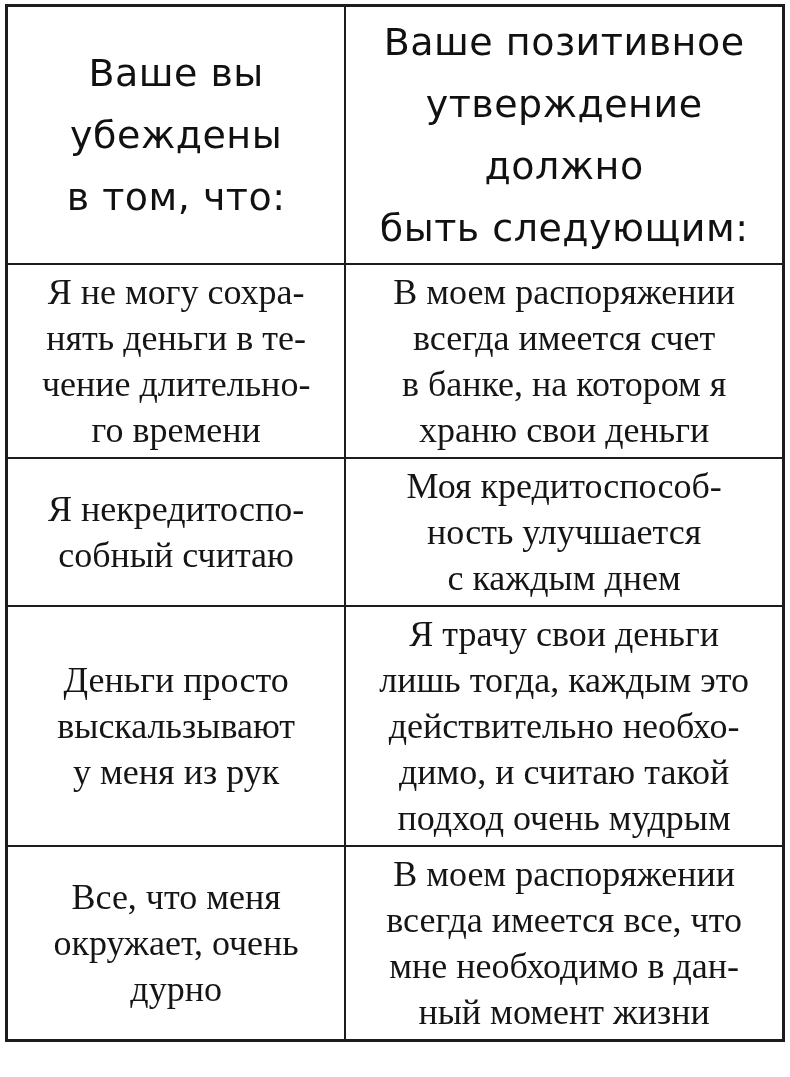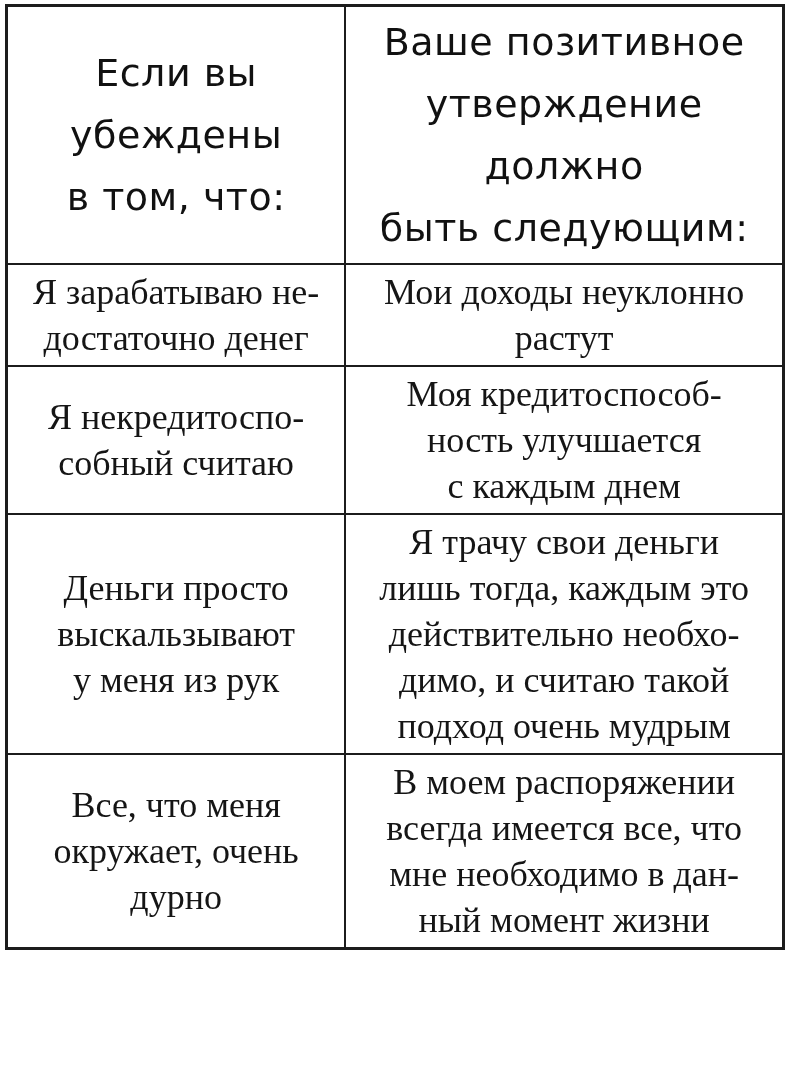--- a/index.html
+++ b/index.html
@@ -49,35 +49,39 @@
 </head>
 <body>
 
 <table class="beliefs-table">
   <colgroup>
     <col class="left-col">
     <col class="right-col">
   </colgroup>
   <tbody>
     <tr class="header-row">
-      <th>Если вы
+      <th>Ваше вы
 убеждены
 в том, что:</th>
       <th>Ваше позитивное
 утверждение должно
 быть следующим:</th>
     </tr>
 
+    <tr class="body-row">
+      <td>Я не могу сохра-
+нять деньги в те-
+чение длительно-
+го времени</td>
+      <td>В моем распоряжении
+всегда имеется счет
+в банке, на котором я
+храню свои деньги</td>
+    </tr>
 
-    <tr class="body-row">
-      <td>Я зарабатываю не-
-достаточно денег</td>
-      <td>Мои доходы неуклонно
-растут</td>
-    </tr>
 
     <tr class="body-row">
       <td>Я некредитоспо-
 собный считаю</td>
       <td>Моя кредитоспособ-
 ность улучшается
 с каждым днем</td>
     </tr>
 
     <tr class="body-row">

